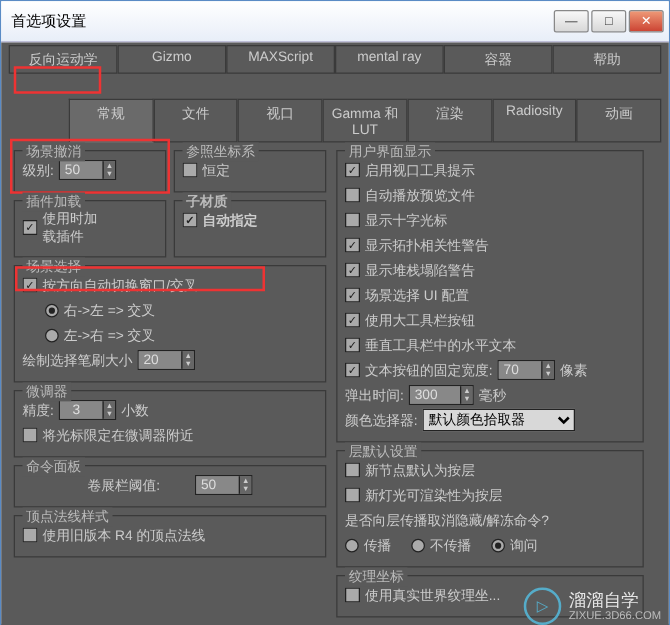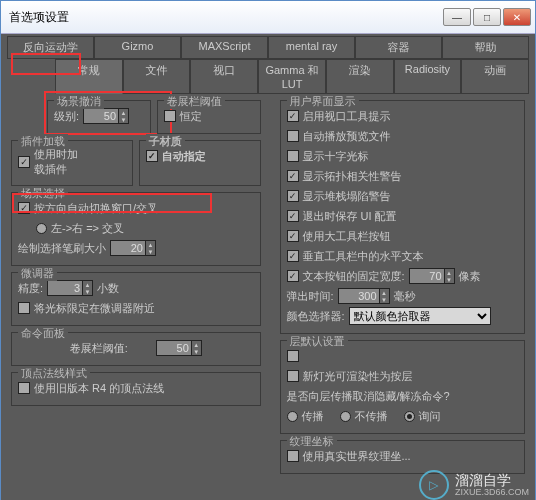--- a/index.html
+++ b/index.html
@@ -4,40 +4,40 @@
 <style>
 * { box-sizing: border-box; margin: 0; padding: 0; }
 body { font-family: "Microsoft YaHei", SimSun, sans-serif; font-size: 11px; background: #5a5a5a; color: #ccc; }
 .window { width: 536px; height: 500px; background: #fff; border: 1px solid #5a8bc5; position: relative; }
 .titlebar { height: 28px; background: linear-gradient(#fff,#e8eef8); display: flex; align-items: center; padding: 16px 4px; border-bottom: 1px solid #aac; }
 .title { color: #000; font-size: 12px; padding-left: 4px; flex: 1; }
 .winbtns { display: flex; gap: 2px; }
 .wbtn { width: 28px; height: 18px; border: 1px solid #888; border-radius: 2px; display: flex; align-items: center; justify-content: center; font-size: 10px; background: linear-gradient(#f8f8f8,#d8d8d8); color: #333; }
 .wbtn.close { background: linear-gradient(#e97,#c43); color: #fff; }
 .content { background: #5a5a5a; height: calc(100% - 28px); position: relative; padding: 2px 6px; }
-.tabs { display: flex; flex-wrap: wrap; }
+.tabs { display: flex; flex-wrap: wrap; gap: 20px; }
 .tabrow { display: flex; width: 100%; }
 .tab { flex: 1; text-align: center; padding: 3px 4px; background: #5a5a5a; border: 1px solid #3a3a3a; color: #ccc; font-size: 11px; cursor: pointer; }
 .tab.active { background: #6a6a6a; border-bottom: 1px solid #6a6a6a; margin-left: 48px; }
 .pane { display: flex; gap: 8px; padding: 6px 4px; }
 .col { display: flex; flex-direction: column; gap: 6px; }
 .lcol { width: 250px; }
-.rcol { width: 246px; margin-left: 11px; }
+.rcol { width: 246px; }
 .group { border: 1px solid #3a3a3a; padding: 4px 6px 6px 6px; position: relative; }
 .glabel { position: absolute; top: -7px; left: 6px; background: #5a5a5a; padding: 0 3px; color: #bbb; font-size: 11px; }
 .row { display: flex; align-items: center; gap: 4px; margin: 2px 0; min-height: 18px; }
 .cb { width: 12px; height: 12px; border: 1px solid #222; background: #aaa; display: inline-flex; align-items: center; justify-content: center; font-size: 9px; color: #222; cursor: pointer; flex-shrink: 0; }
 .cb.checked::after { content: "✓"; }
 .spinner { display: inline-flex; height: 16px; border: 1px solid #222; background: #888; }
-.spinner input { width: 34px; background: #888; border: none; color: #ddd; text-align: right; padding-right: 2px; font-size: 11px; }
+.spinner input { width: 34px; background: #888; border: none; color: #ddd; text-align: right; padding-right: 18px; font-size: 11px; }
 .spinner .spn { width: 10px; display: flex; flex-direction: column; }
 .spinner .sbtn { height: 8px; background: #666; border-left: 1px solid #222; display: flex; align-items: center; justify-content: center; font-size: 6px; color: #ccc; }
 .radio { width: 11px; height: 11px; border: 1px solid #222; border-radius: 50%; background: #aaa; display: inline-flex; align-items: center; justify-content: center; flex-shrink: 0; cursor: pointer; }
 .radio.on::after { content: ""; width: 5px; height: 5px; background: #222; border-radius: 50%; }
-select.dd { background: #d8d8d8; color: #000; border: 1px solid #222; font-size: 11px; height: 18px; width: 142px; }
+select.dd { background: #d8d8d8; color: #000; border: 1px solid #222; font-size: 11px; height: 18px; width: 122px; }
 .hl { position: absolute; border: 2px solid #e33; pointer-events: none; }
 .indent { padding-left: 18px; }
 .watermark { position: absolute; right: 6px; bottom: 4px; display: flex; align-items: center; gap: 6px; opacity: .85; }
 .wm-icon { width: 30px; height: 30px; border: 2px solid #5bd; border-radius: 50%; display: flex; align-items: center; justify-content: center; color: #5bd; font-size: 12px; }
 .wm-txt { font-size: 14px; color: #fff; line-height: 1; }
 .wm-sub { font-size: 9px; color: #ccc; }
 </style>
 </head>
 <body>
 
@@ -69,37 +69,37 @@
         <div class="tab">渲染</div>
         <div class="tab">Radiosity</div>
         <div class="tab">动画</div>
       </div>
     </div>
     <div class="hl" style="left:10px; top:19px; width:70px; height:22px;"></div>
 
     <div class="pane">
 
       <div class="col lcol">
-        <div style="display:flex; gap:6px;margin-left:36px;">
+        <div style="display:flex; gap:6px;">
           <div class="group" style="flex:1; position:relative;">
             <span class="glabel">场景撤消</span>
             <div class="row">
               <span>级别:</span>
               <span class="spinner">
                 <input value="50" style="">
                 <span class="spn">
                     <span class="sbtn">▲</span>
                     <span class="sbtn">▼</span>
                   </span>
               </span>
             </div>
             <div class="hl" style="left:-4px; top:-10px; width:128px; height:44px;"></div>
           </div>
           <div class="group" style="flex:1;">
-            <span class="glabel">卷展栏阈值</span>
+            <span class="glabel">参照坐标系</span>
             <div class="row">
               <span class="cb"></span>
               <span>恒定</span>
             </div>
           </div>
         </div>
 
         <div style="display:flex; gap:6px;">
           <div class="group" style="flex:1;">
             <span class="glabel">插件加载</span>
@@ -119,20 +119,24 @@
         </div>
 
         <div class="group" style="position:relative;">
           <span class="glabel">场景选择</span>
           <div class="row">
             <span class="cb checked"></span>
             <span>按方向自动切换窗口/交叉</span>
           </div>
           <div class="hl" style="left:0px; top:0px; width:200px; height:20px;"></div>
           <div class="row indent">
+              <span class="radio on"></span>
+              <span>右-&gt;左 =&gt; 交叉</span>
+            </div>
+          <div class="row indent">
               <span class="radio"></span>
               <span>左-&gt;右 =&gt; 交叉</span>
             </div>
           <div class="row">
             <span>绘制选择笔刷大小</span>
             <span class="spinner">
               <input value="20" style="">
               <span class="spn">
                   <span class="sbtn">▲</span>
                   <span class="sbtn">▼</span>
@@ -201,21 +205,21 @@
           <div class="row">
               <span class="cb checked"></span>
               <span>显示拓扑相关性警告</span>
             </div>
           <div class="row">
               <span class="cb checked"></span>
               <span>显示堆栈塌陷警告</span>
             </div>
           <div class="row">
               <span class="cb checked"></span>
-              <span>退出时保存 UI 配置</span>
+              <span>场景选择 UI 配置</span>
             </div>
           <div class="row">
               <span class="cb checked"></span>
               <span>使用大工具栏按钮</span>
             </div>
           <div class="row">
               <span class="cb checked"></span>
               <span>垂直工具栏中的水平文本</span>
             </div>
           <div class="row">
@@ -244,20 +248,21 @@
           <div class="row">
             <span>颜色选择器:</span>
             <select class="dd"><option>默认颜色拾取器</option></select>
           </div>
         </div>
 
         <div class="group">
           <span class="glabel">层默认设置</span>
           <div class="row">
               <span class="cb"></span>
+              <span>新节点默认为按层</span>
             </div>
           <div class="row">
               <span class="cb"></span>
               <span>新灯光可渲染性为按层</span>
             </div>
           <div class="row">
               <span>是否向层传播取消隐藏/解冻命令?</span>
             </div>
           <div class="row">
             <span class="radio"></span>

